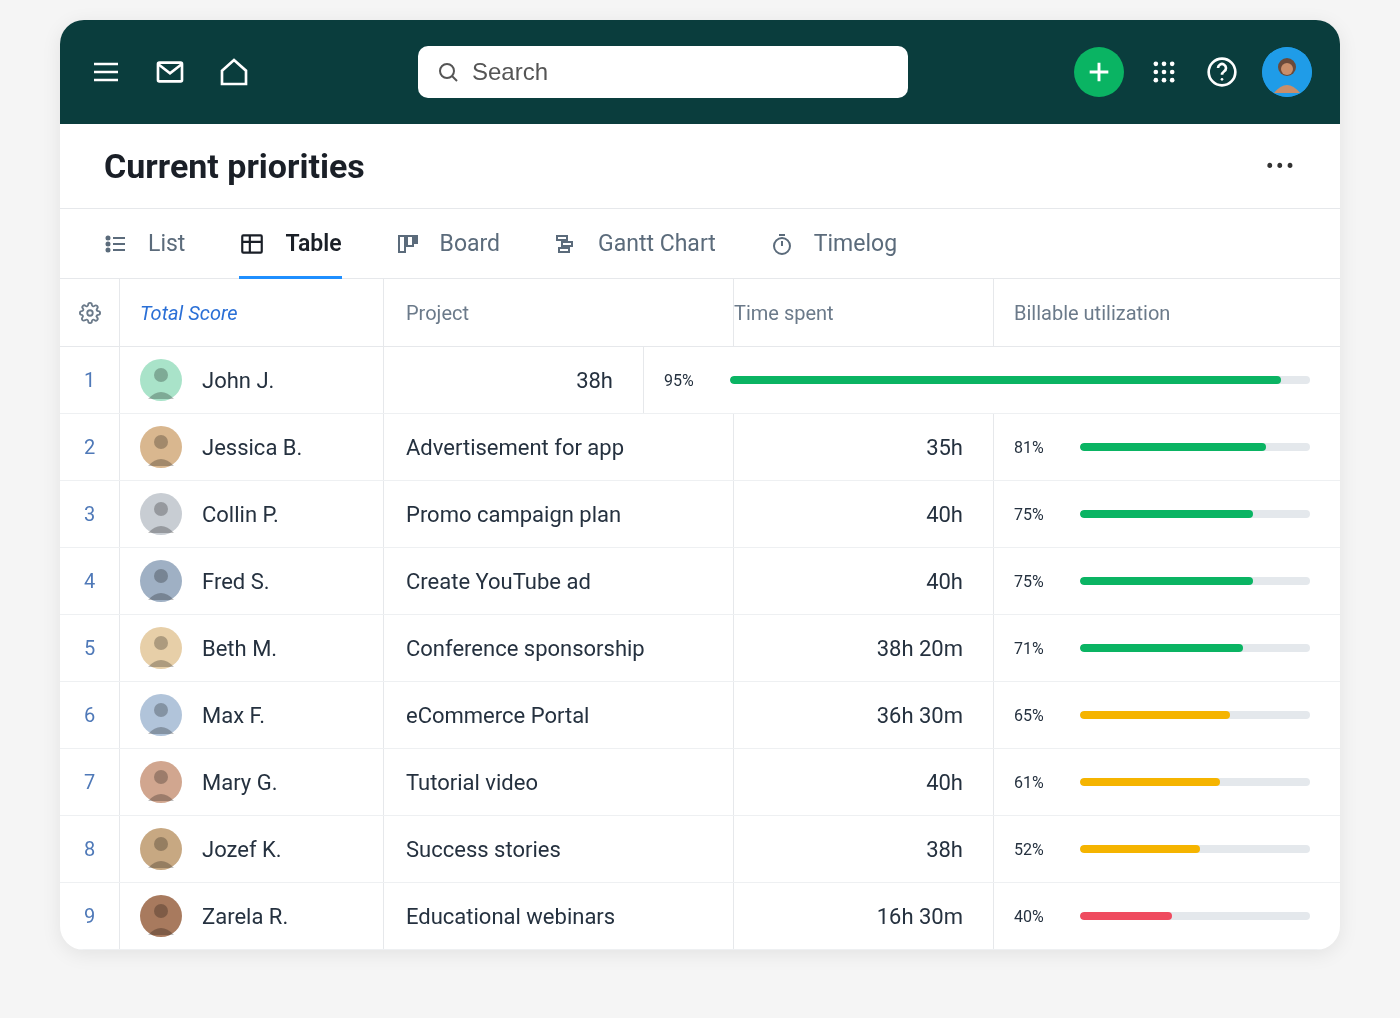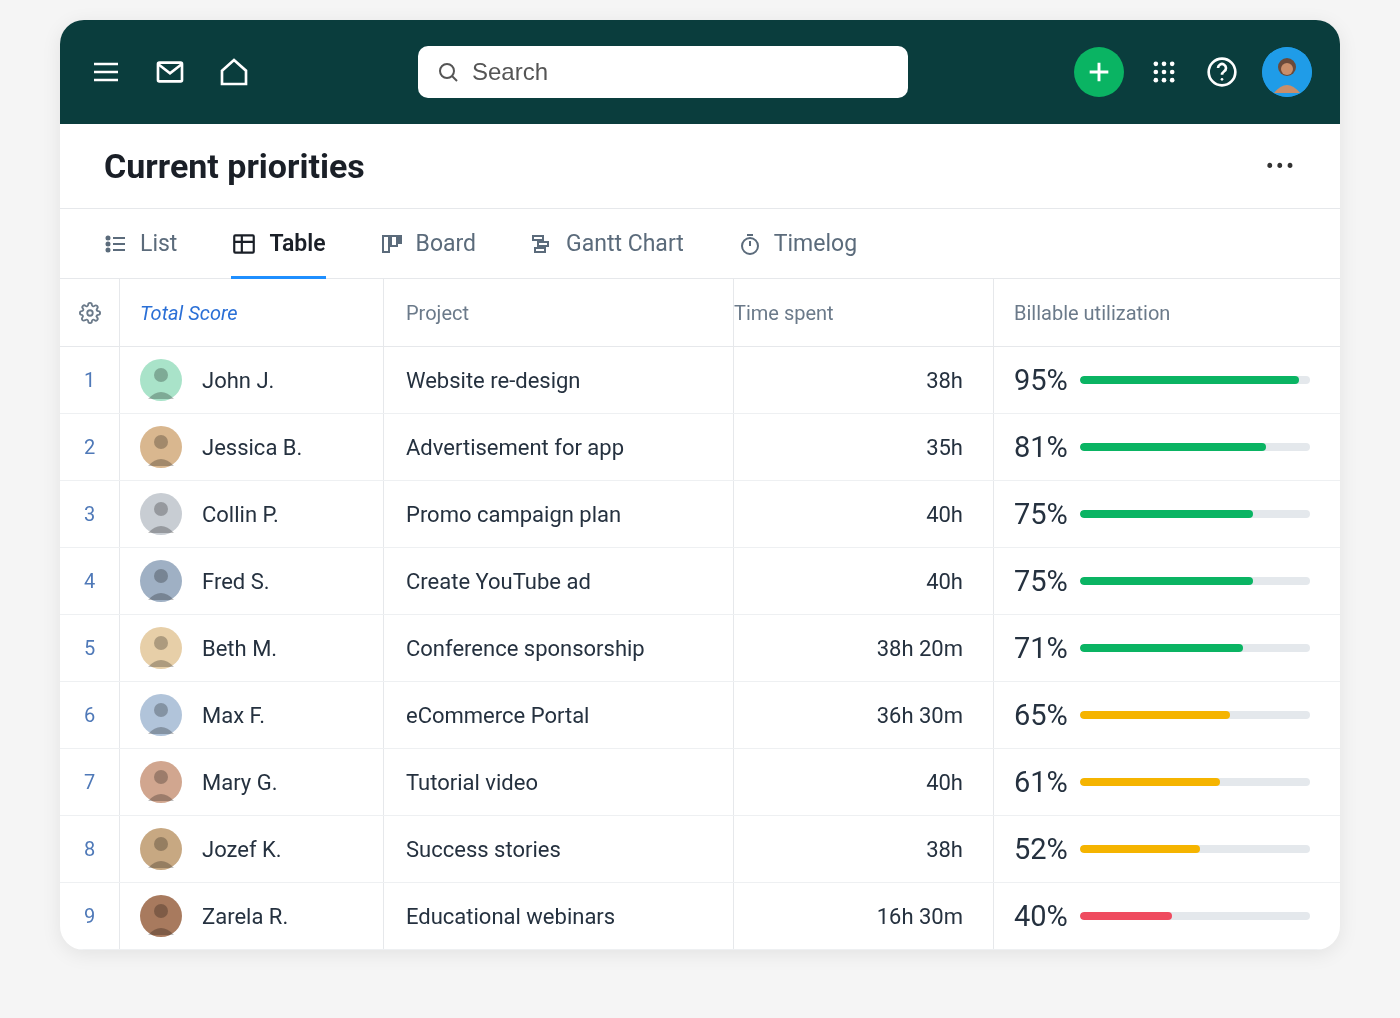--- a/index.html
+++ b/index.html
@@ -90,21 +90,21 @@
     display: flex;
     align-items: center;
     gap: 54px;
     padding: 0 44px;
     height: 70px;
     border-bottom: 1px solid #e6e8eb;
   }
   .tab {
     display: flex;
     align-items: center;
-    gap: 12px;
+    gap: 20px;
     font-size: 23px;
     color: #5b6b7b;
     cursor: pointer;
     position: relative;
     height: 100%;
   }
   .tab.active {
     color: #1a1f27;
     font-weight: 600;
   }
@@ -145,21 +145,21 @@
   }
   .trow .col-score { display:flex; align-items:center; gap: 20px; }
   .person-avatar {
     width: 42px; height: 42px; border-radius: 50%;
     display:flex; align-items:center; justify-content:center;
     font-size: 18px; color:#fff; font-weight:600;
     flex-shrink: 0;
   }
   .trow .col-time { justify-content: flex-end; font-variant-numeric: tabular-nums;}
   .trow .col-util { display:flex; align-items:center; gap: 14px; }
-  .util-pct { width: 52px; font-size:29px; }
+  .util-pct { width: 52px; font-size:16px; }
   .progress {
     flex: 1; height: 8px; background: #e4e8ec; border-radius: 6px; position:relative; overflow:hidden;
   }
   .progress-fill { position:absolute; left:0; top:0; bottom:0; border-radius:6px; }
   svg { display:block; }
 </style>
 </head>
 <body>
 
 <div class="app">
@@ -323,21 +323,20 @@
     <div class="col-idx">1</div>
     <div class="col-score">
       <div class="person-avatar" style="background:#a9e3c9">
         <svg width="42" height="42" viewBox="0 0 42 42">
                 <circle cx="21" cy="16" r="7" fill="rgba(0,0,0,0.25)"></circle>
                 <path d="M8 40 Q21 26 34 40" fill="rgba(0,0,0,0.25)"></path>
               </svg>
       </div>
       <span>John J.</span>
     </div>
-    <div class="col-project">Website re-design</div>
     <div class="col-time">38h</div>
     <div class="col-util">
       <span class="util-pct">95%</span>
       <div class="progress">
         <div class="progress-fill" style="width:95%;background:#0ab463"></div>
       </div>
     </div>
         </div>
         <div class="trow">
     <div class="col-idx">2</div>

